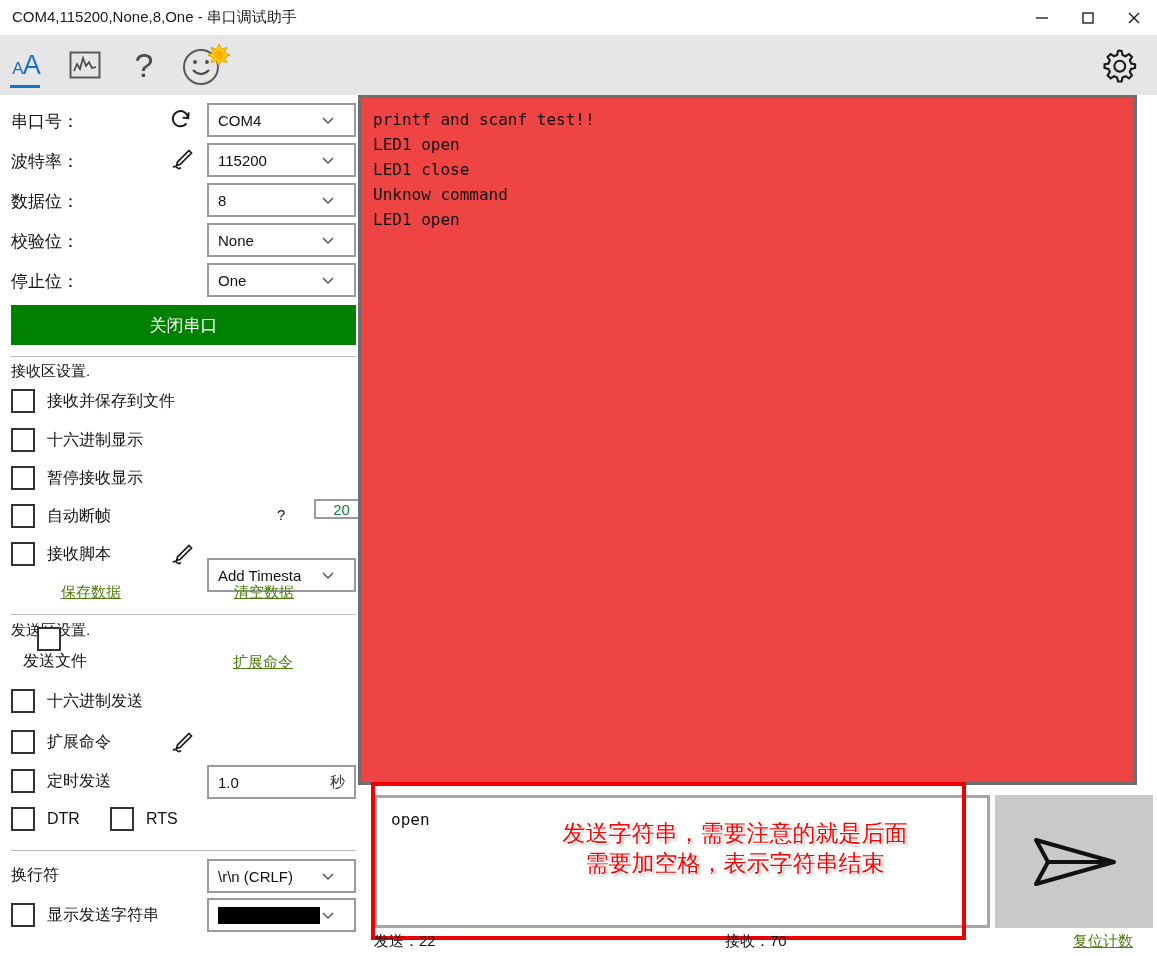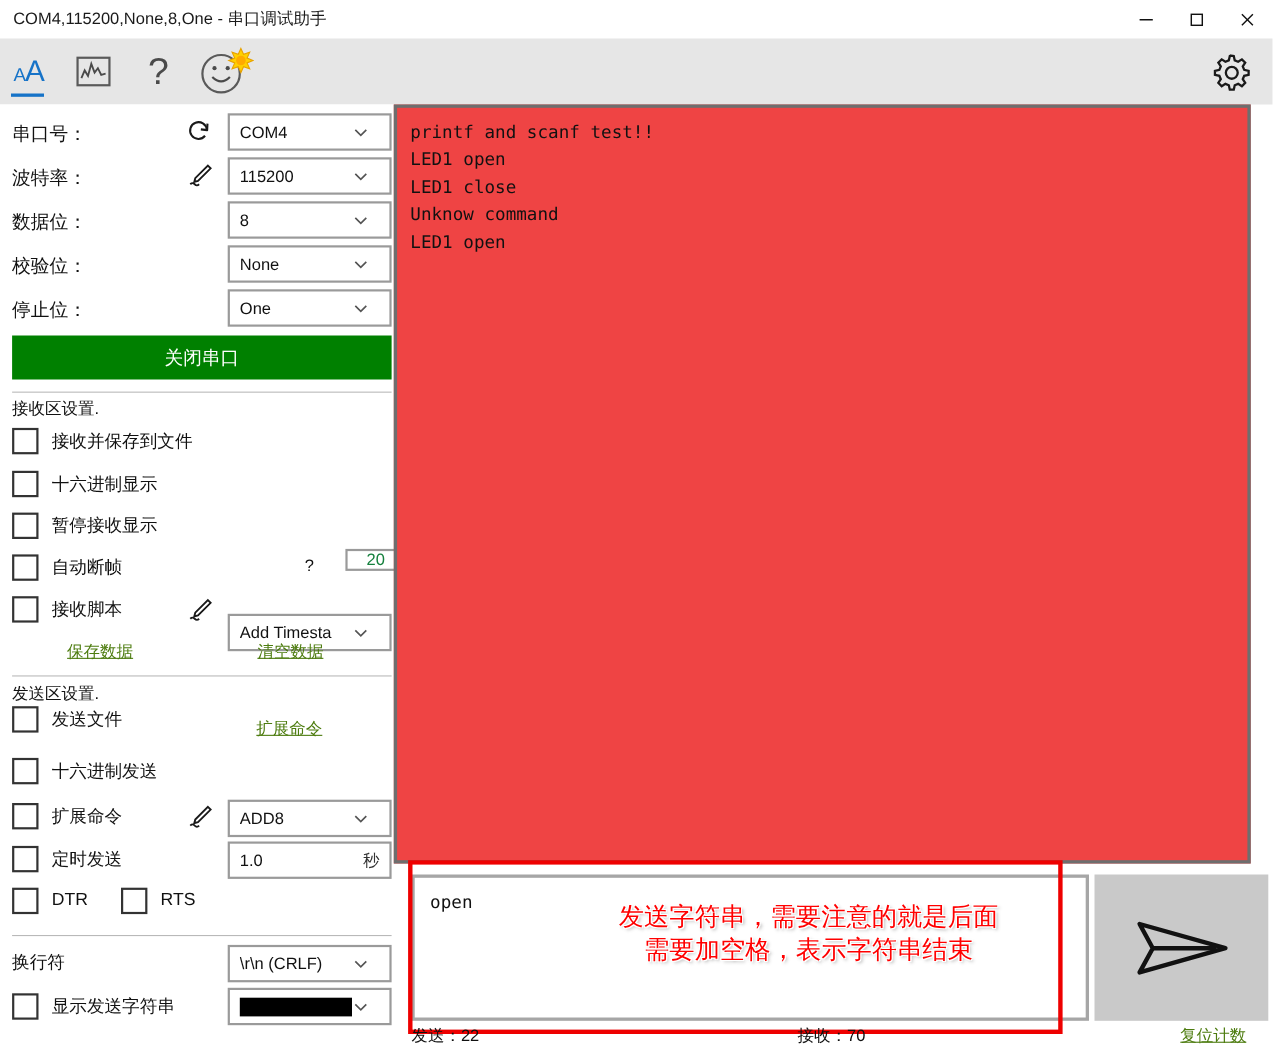--- a/index.html
+++ b/index.html
@@ -374,46 +374,40 @@
           <polyline points="3,6 8,11 13,6" fill="none" stroke="#555" stroke-width="1.5"></polyline>
         </svg>
     </div>
 
     <a class="link" style="left:61px; top:488px;">保存数据</a>
     <a class="link" style="left:234px; top:488px;">清空数据</a>
 
     <div class="divider" style="top:519px;"></div>
     <div class="section-title" style="top:526px;">发送区设置.</div>
 
-    <div class="cbrow" style="top:544px;">
+    <div class="cbrow" style="top:532px;flex-direction:column;">
       <span class="cb"></span>
       <span class="cbtext">发送文件</span>
     </div>
     <a class="link" style="left:233px; top:558px;">扩展命令</a>
 
     <div class="cbrow" style="top:591px;">
       <span class="cb"></span>
       <span class="cbtext">十六进制发送</span>
     </div>
 
     <div class="cbrow" style="top:632px;">
       <span class="cb"></span>
       <span class="cbtext">扩展命令</span>
     </div>
     <div class="icon-sm" style="left:170px; top:635px;">
       <svg width="24" height="24" viewBox="0 0 24 24" fill="none" stroke="#1a1a1a" stroke-width="1.7">
         <path d="M19 3.5 L21.5 6 L10 17.5 L6.6 18.4 L7.5 15 Z" fill="#fff"></path>
         <path d="M3 20.5 Q5 18.4 7 20.5 Q9 22.6 11 20.5"></path>
       </svg>
-    </div>
-    <div class="combo" style="left:207px; top:632px; width:149px;">
-      <span class="cv">ADD8</span>
-      <svg class="chev" viewBox="0 0 16 16">
-          <polyline points="3,6 8,11 13,6" fill="none" stroke="#555" stroke-width="1.5"></polyline>
-        </svg>
     </div>
 
     <div class="cbrow" style="top:671px;">
       <span class="cb"></span>
       <span class="cbtext">定时发送</span>
     </div>
     <div class="txtbox" style="left:207px; top:670px; width:149px;">
       <span>1.0</span>
       <span class="unit">秒</span>
     </div>

